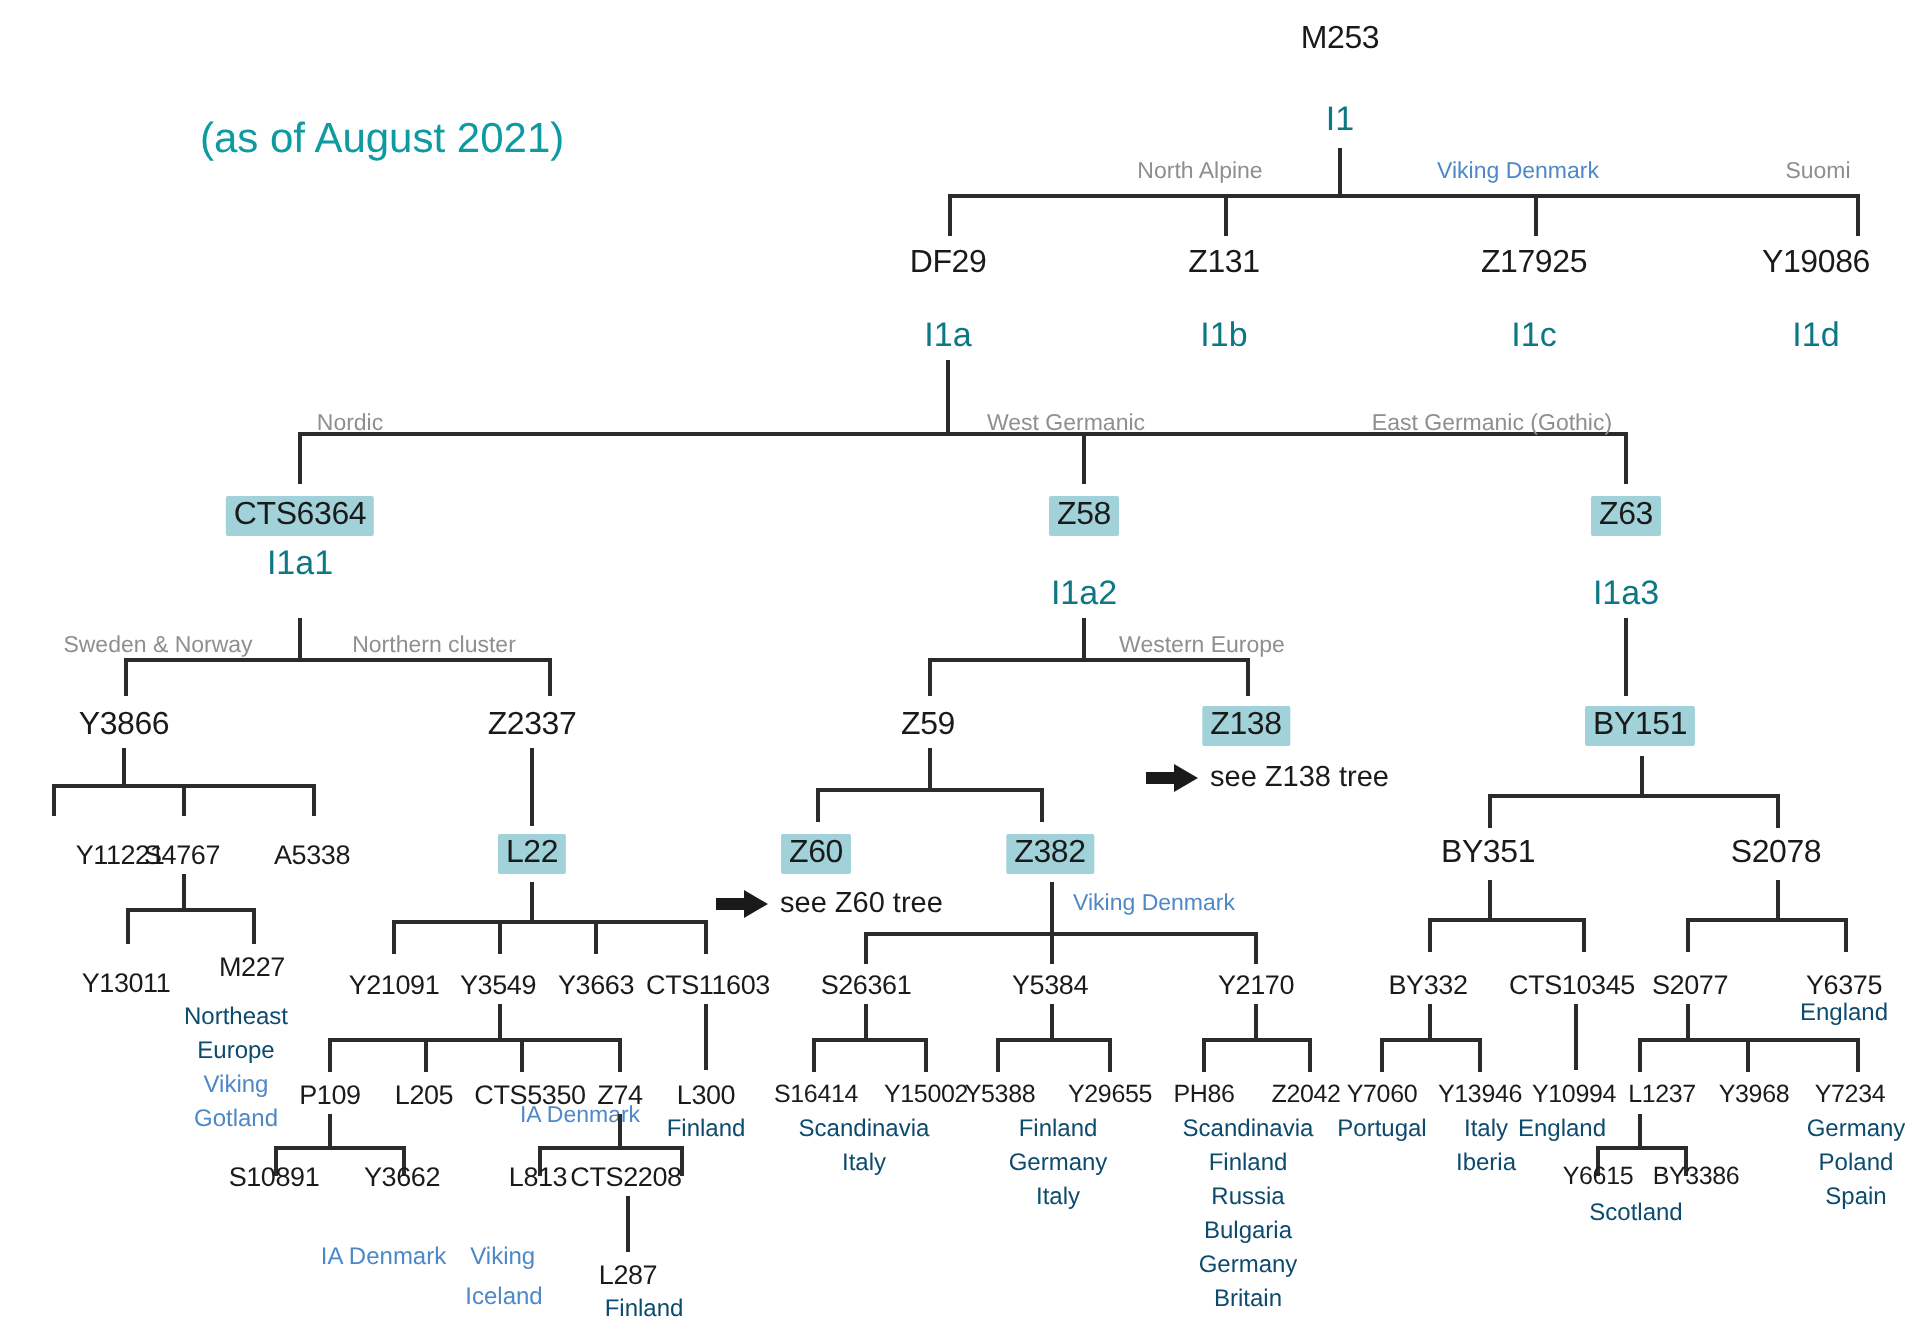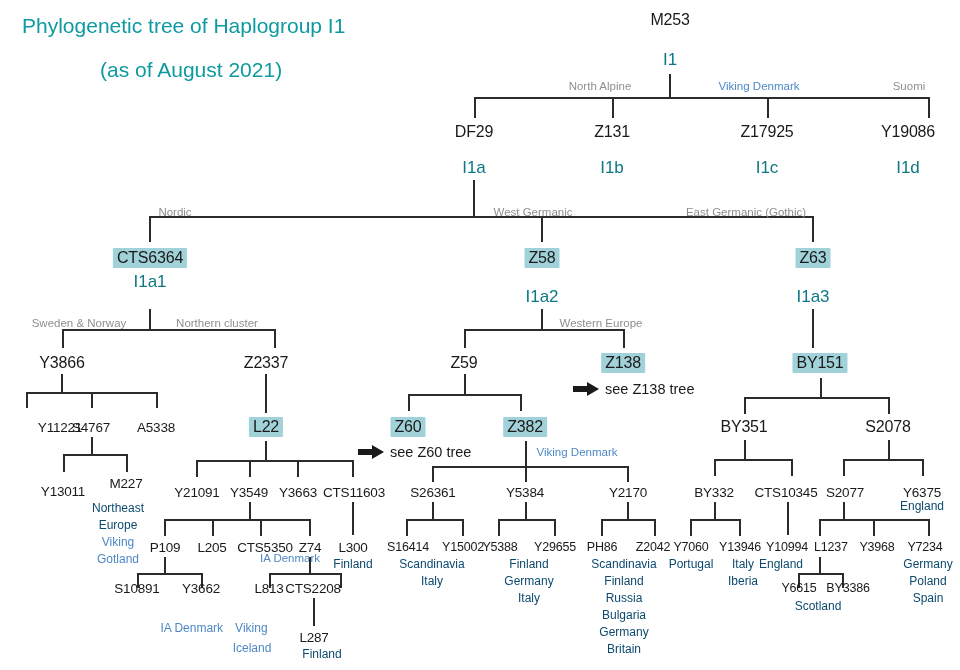--- a/index.html
+++ b/index.html
@@ -100,21 +100,20 @@
     height: 14px;
     margin-right: 6px;
     flex: none;
   }
 </style>
 </head>
 <body>
 
 <div id="canvas">
 
-  <div class="title" id="title1">Phylogenetic tree of Haplogroup I1</div>
   <div class="title" id="title2">(as of August 2021)</div>
 
   <div class="node" style="left:670px; top:11px;">M253</div>
   <div class="clade" style="left:670px; top:50px;">I1</div>
 
   <div class="ln v" style="left:669px; top:74px; height:24px;"></div>
 
   <div class="ln h" style="left:474px; top:97px; width:455px;"></div>
 
   <div class="ln v" style="left:474px; top:97px; height:21px;"></div>

